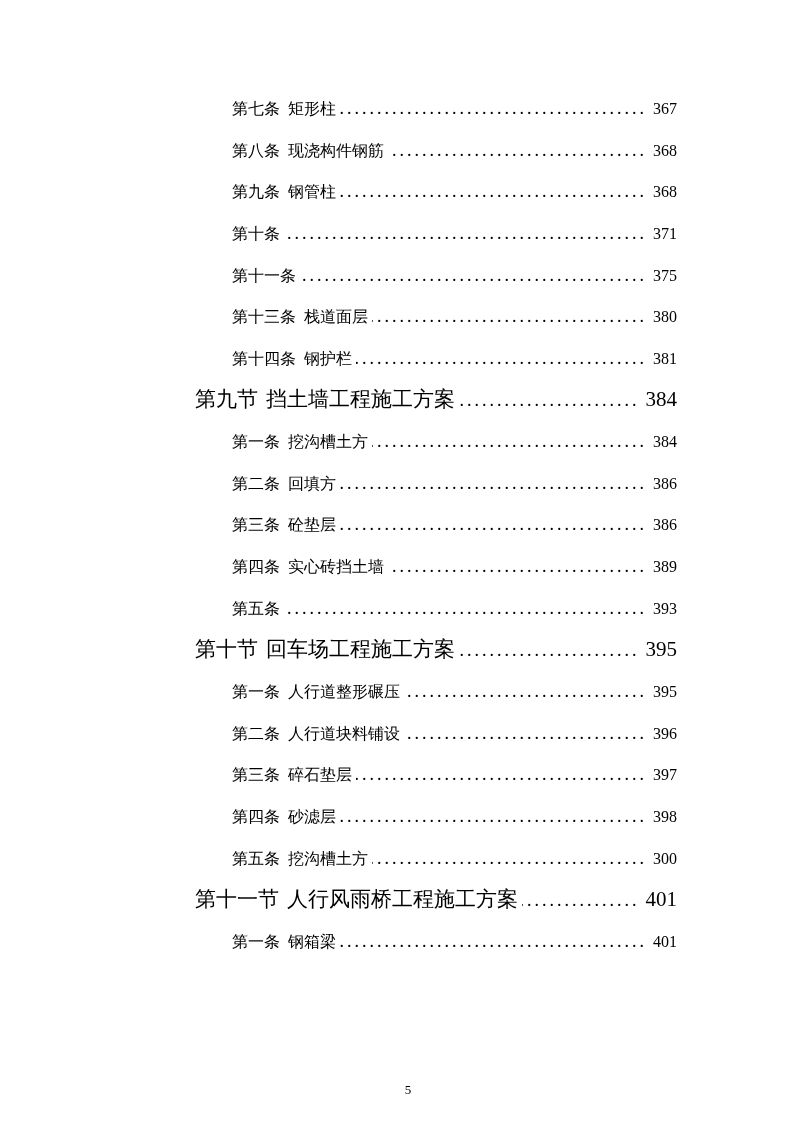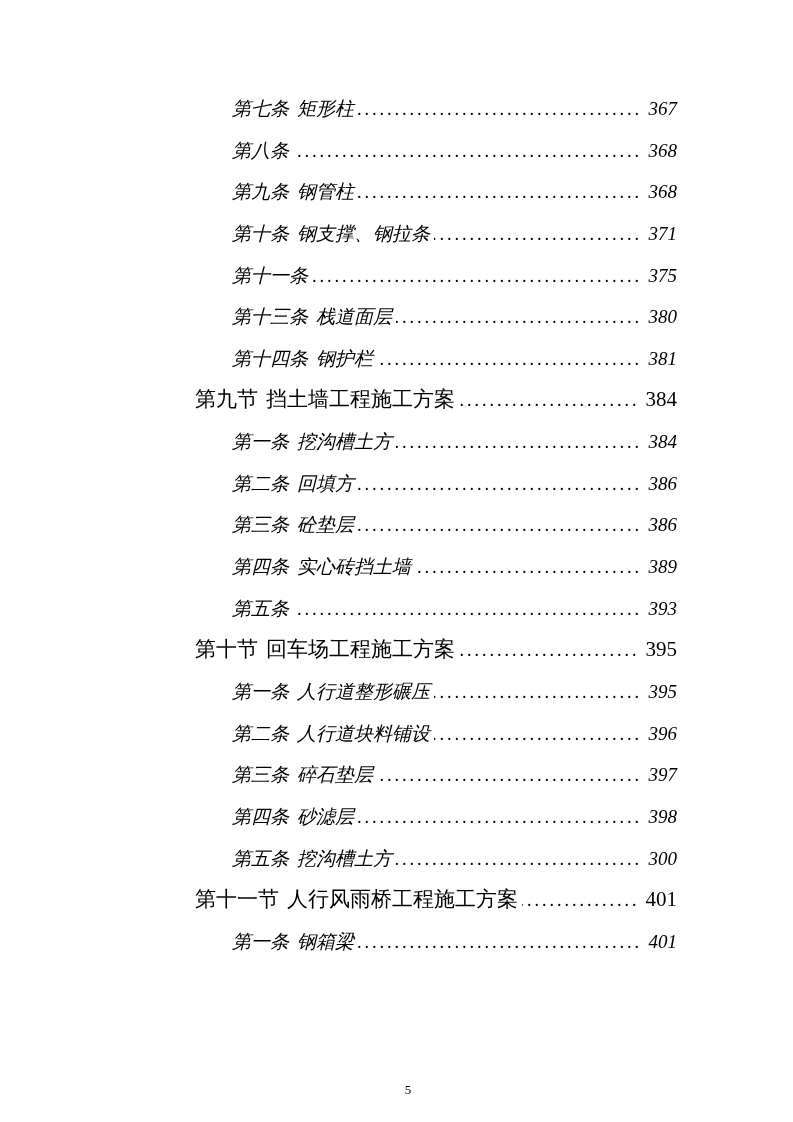--- a/index.html
+++ b/index.html
@@ -27,23 +27,22 @@
     align-items: baseline;
     height: 41.65px;
     line-height: 41.65px;
     white-space: nowrap;
   }
   .toc-row.level-1 {
     font-size: 21px;
     padding-left: 0;
   }
   .toc-row.level-2 {
-    font-size: 19px;
+    font-size: 16px;
     padding-left: 37px;
-    font-style: italic;
   }
   .toc-label {
     white-space: nowrap;
     flex: 0 0 auto;
   }
   .toc-title {
     white-space: nowrap;
     flex: 0 0 auto;
     margin-left: 8px;
   }
@@ -81,32 +80,32 @@
 <div class="page">
   <div class="toc" id="toc-list">
       <div class="toc-row level-2">
     <span class="toc-label">第七条</span>
     <span class="toc-title">矩形柱</span>
     <span class="toc-leader"></span>
     <span class="toc-page">367</span>
   </div>
       <div class="toc-row level-2">
     <span class="toc-label">第八条</span>
+    <span class="toc-title">现浇构件钢筋</span>
     <span class="toc-leader"></span>
     <span class="toc-page">368</span>
   </div>
       <div class="toc-row level-2">
     <span class="toc-label">第九条</span>
     <span class="toc-title">钢管柱</span>
     <span class="toc-leader"></span>
     <span class="toc-page">368</span>
   </div>
       <div class="toc-row level-2">
     <span class="toc-label">第十条</span>
-    <span class="toc-title">钢支撑、钢拉条</span>
     <span class="toc-leader"></span>
     <span class="toc-page">371</span>
   </div>
       <div class="toc-row level-2">
     <span class="toc-label">第十一条</span>
     <span class="toc-leader"></span>
     <span class="toc-page">375</span>
   </div>
       <div class="toc-row level-2">
     <span class="toc-label">第十三条</span>

